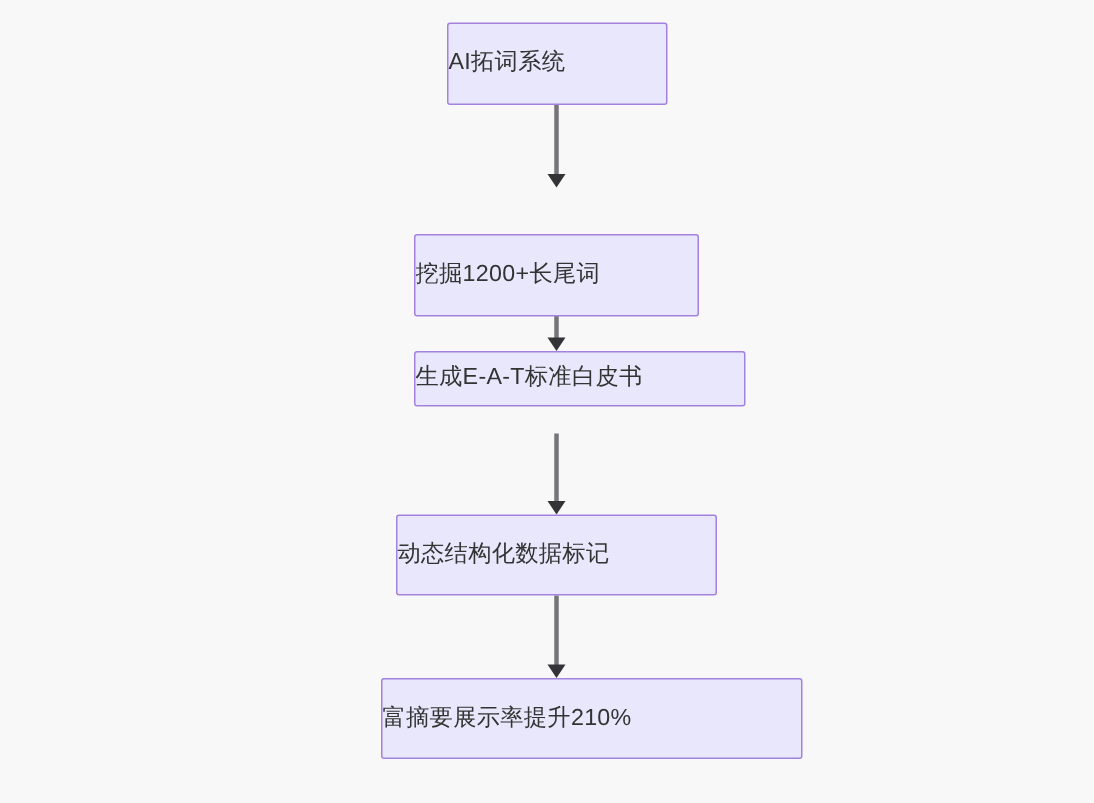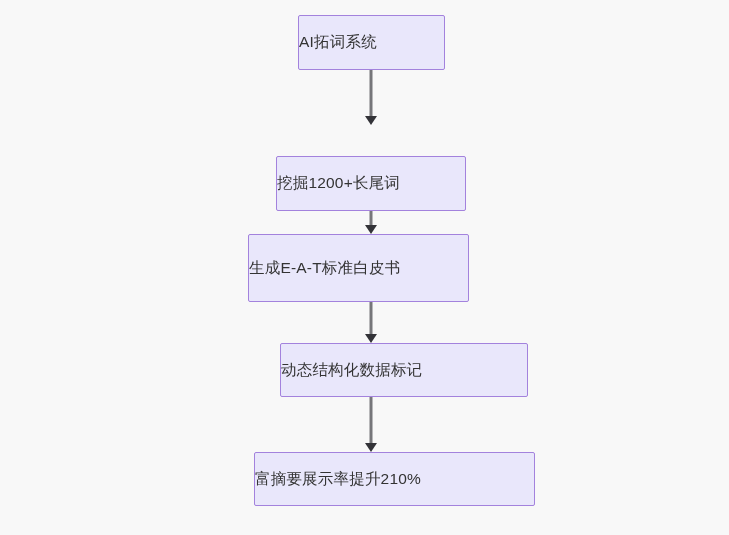--- a/index.html
+++ b/index.html
@@ -72,25 +72,25 @@
   <div class="arrowhead" style="left:371px; top:443px;"></div>
 
   <div class="flow-node" style="left:298px; top:15px; width:147px; height:55px;">
     <span class="node-label">AI拓词系统</span>
   </div>
 
   <div class="flow-node" style="left:276px; top:125px; width:190px; height:55px;margin-top:31px;">
     <span class="node-label">挖掘1200+长尾词</span>
   </div>
 
-  <div class="flow-node" style="left:248px; top:234px; width:221px; height:68px;">
+  <div class="flow-node" style="left:276px; top:234px; width:221px; height:37px;">
     <span class="node-label">生成E-A-T标准白皮书</span>
   </div>
 
-  <div class="flow-node" style="left:280px; top:343px; width:248px; height:54px;">
+  <div class="flow-node" style="left:264px; top:343px; width:214px; height:54px;">
     <span class="node-label">动态结构化数据标记</span>
   </div>
 
   <div class="flow-node" style="left:254px; top:452px; width:281px; height:54px;">
     <span class="node-label">富摘要展示率提升210%</span>
   </div>
 
 </div>
 
 </body></html>

